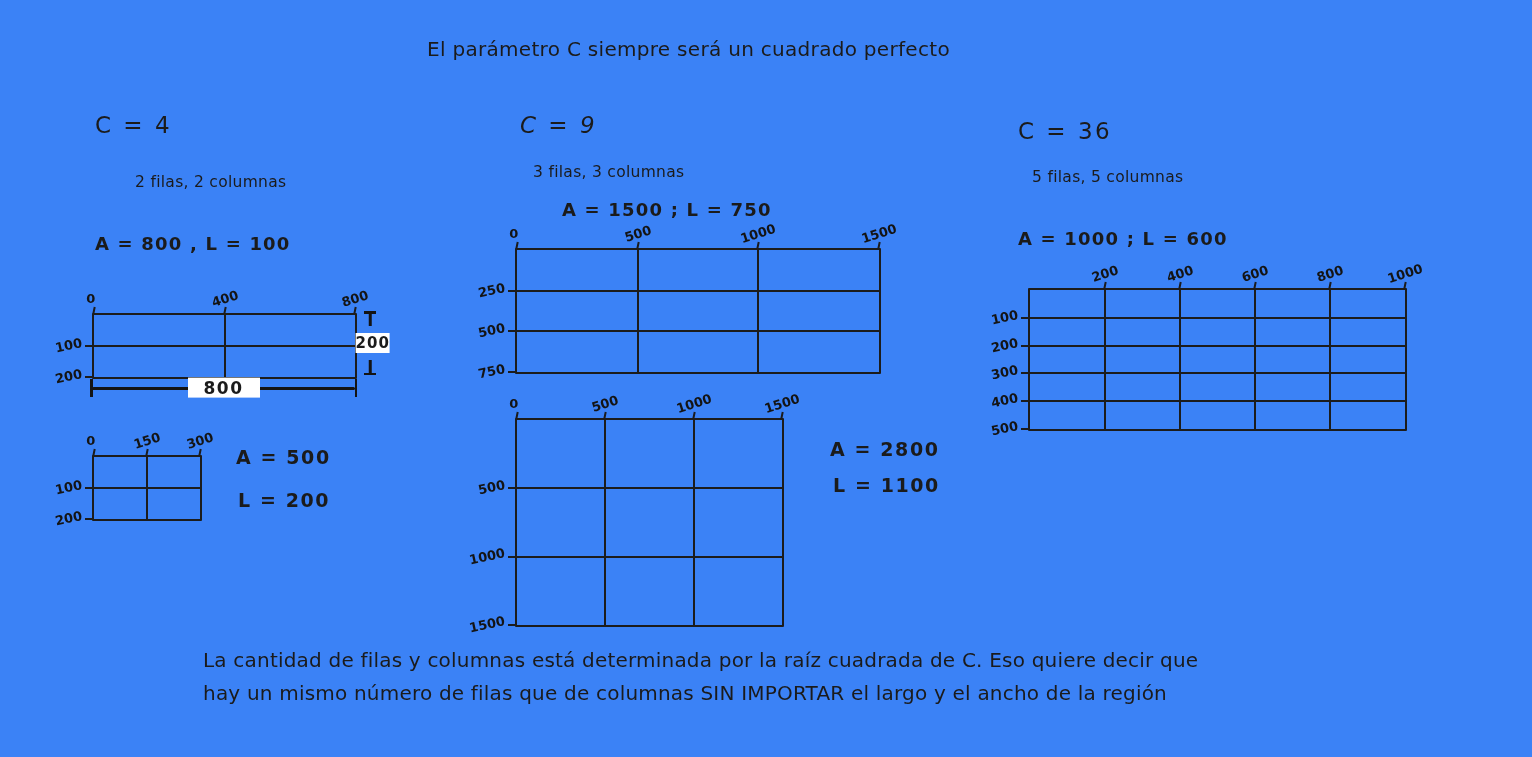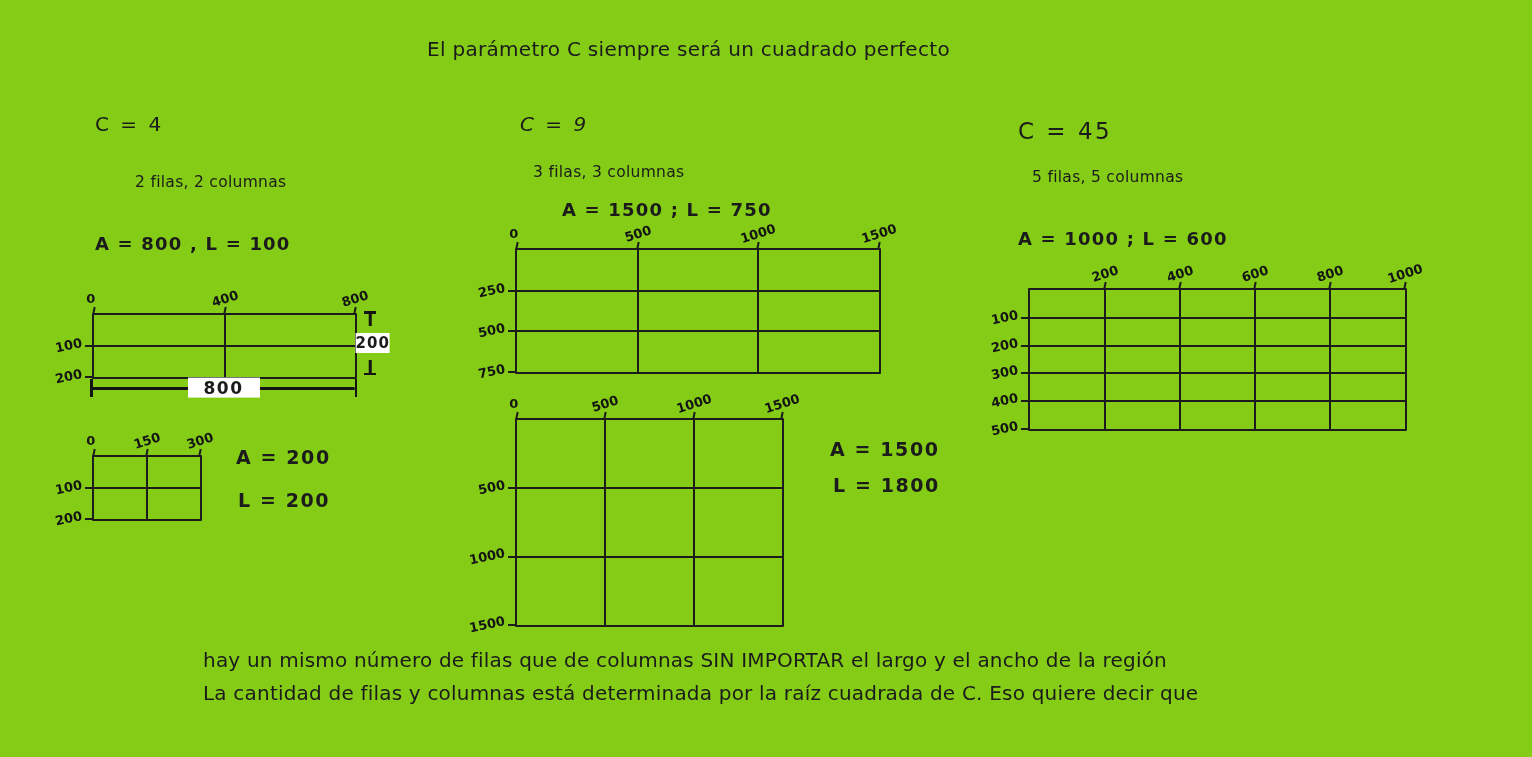--- a/index.html
+++ b/index.html
@@ -1,25 +1,25 @@
 <!DOCTYPE html>
 <html><head>
 <meta charset="utf-8">
 <style>
   html,body{margin:0;padding:0;background:#ffffff;}
   .canvas{
-    position:relative;width:1532px;height:757px;background:#84cc16;
+    position:relative;width:1532px;height:757px;background:#3b82f6;
     font-family:"DejaVu Sans","Liberation Sans",sans-serif;color:#1b1b1b;
     overflow:hidden;
   }
   .abs{position:absolute;}
 
   
   .title{left:427px;top:37px;font-size:20px;letter-spacing:.3px;}
-  .ex-heading{font-size:20px;letter-spacing:2.5px;}
+  .ex-heading{font-size:23px;letter-spacing:2.5px;}
   .ex-sub{font-size:15.5px;letter-spacing:.3px;}
   .ex-params{font-size:18px;font-weight:bold;letter-spacing:1.2px;}
   .note{font-size:19px;font-weight:bold;letter-spacing:1.6px;}
   .footer{left:203px;top:644px;font-size:20px;line-height:33px;letter-spacing:.2px;}
 
   
   #h-c4 {left:95px;  top:112px;}
   #s-c4 {left:135px; top:173px;}
   #p-c4 {left:95px;  top:233px;}
   #grid-a{left:92px; top:313px;width:261px;height:62px;}
@@ -115,21 +115,21 @@
         <span class="axis-label top zero" style="left: 0%;">0</span>
         <div class="tick-top" style="left: 50%;"></div>
         <span class="axis-label top" style="left: 50%;">150</span>
         <div class="tick-top" style="left: 100%;"></div>
         <span class="axis-label top" style="left: 100%;">300</span>
         <div class="tick-left" style="top: 50%;"></div>
         <span class="axis-label left" style="top: 50%;">100</span>
         <div class="tick-left" style="top: 100%;"></div>
         <span class="axis-label left" style="top: 100%;">200</span>
       </div>
-    <div class="abs note" id="note-b-a">A = 200</div>
+    <div class="abs note" id="note-b-a">A = 500</div>
     <div class="abs note" id="note-b-l">L = 200</div>
   </div>
 
   <div>
     <div class="abs ex-heading" id="h-c9">C = 9</div>
     <div class="abs ex-sub" id="s-c9">3 filas, 3 columnas</div>
     <div class="abs ex-params" id="p-c9">A = 1500 ;   L = 750</div>
 
     <div class="grid-box" id="grid-c">
         <div class="vline" style="left: 33.3333%;"></div>
@@ -165,26 +165,26 @@
         <div class="tick-top" style="left: 100%;"></div>
         <span class="axis-label top" style="left: 100%;">1500</span>
         <div class="tick-left" style="top: 33.3333%;"></div>
         <span class="axis-label left" style="top: 33.3333%;">500</span>
         <div class="tick-left" style="top: 66.6667%;"></div>
         <span class="axis-label left" style="top: 66.6667%;">1000</span>
         <div class="tick-left" style="top: 100%;"></div>
         <span class="axis-label left" style="top: 100%;">1500</span>
       </div>
 
-    <div class="abs note" id="note-d-a">A = 1500</div>
-    <div class="abs note" id="note-d-l">L = 1800</div>
+    <div class="abs note" id="note-d-a">A = 2800</div>
+    <div class="abs note" id="note-d-l">L = 1100</div>
   </div>
 
   <div>
-    <div class="abs ex-heading" id="h-c25">C = 45</div>
+    <div class="abs ex-heading" id="h-c25">C = 36</div>
     <div class="abs ex-sub" id="s-c25">5 filas, 5 columnas</div>
     <div class="abs ex-params" id="p-c25">A = 1000  ;   L = 600</div>
 
     <div class="grid-box" id="grid-e">
         <div class="vline" style="left: 20%;"></div>
         <div class="vline" style="left: 40%;"></div>
         <div class="vline" style="left: 60%;"></div>
         <div class="vline" style="left: 80%;"></div>
         <div class="hline" style="top: 20%;"></div>
         <div class="hline" style="top: 40%;"></div>
@@ -207,17 +207,17 @@
         <div class="tick-left" style="top: 60%;"></div>
         <span class="axis-label left" style="top: 60%;">300</span>
         <div class="tick-left" style="top: 80%;"></div>
         <span class="axis-label left" style="top: 80%;">400</span>
         <div class="tick-left" style="top: 100%;"></div>
         <span class="axis-label left" style="top: 100%;">500</span>
       </div>
   </div>
 
   <div class="abs footer">
+    <div>La cantidad de filas y columnas está determinada por la raíz cuadrada de C. Eso quiere decir que</div>
     <div>hay un mismo número de filas que de columnas SIN IMPORTAR el largo y el ancho de la región</div>
-    <div>La cantidad de filas y columnas está determinada por la raíz cuadrada de C. Eso quiere decir que</div>
   </div>
 
 </div>
 
 </body></html>

